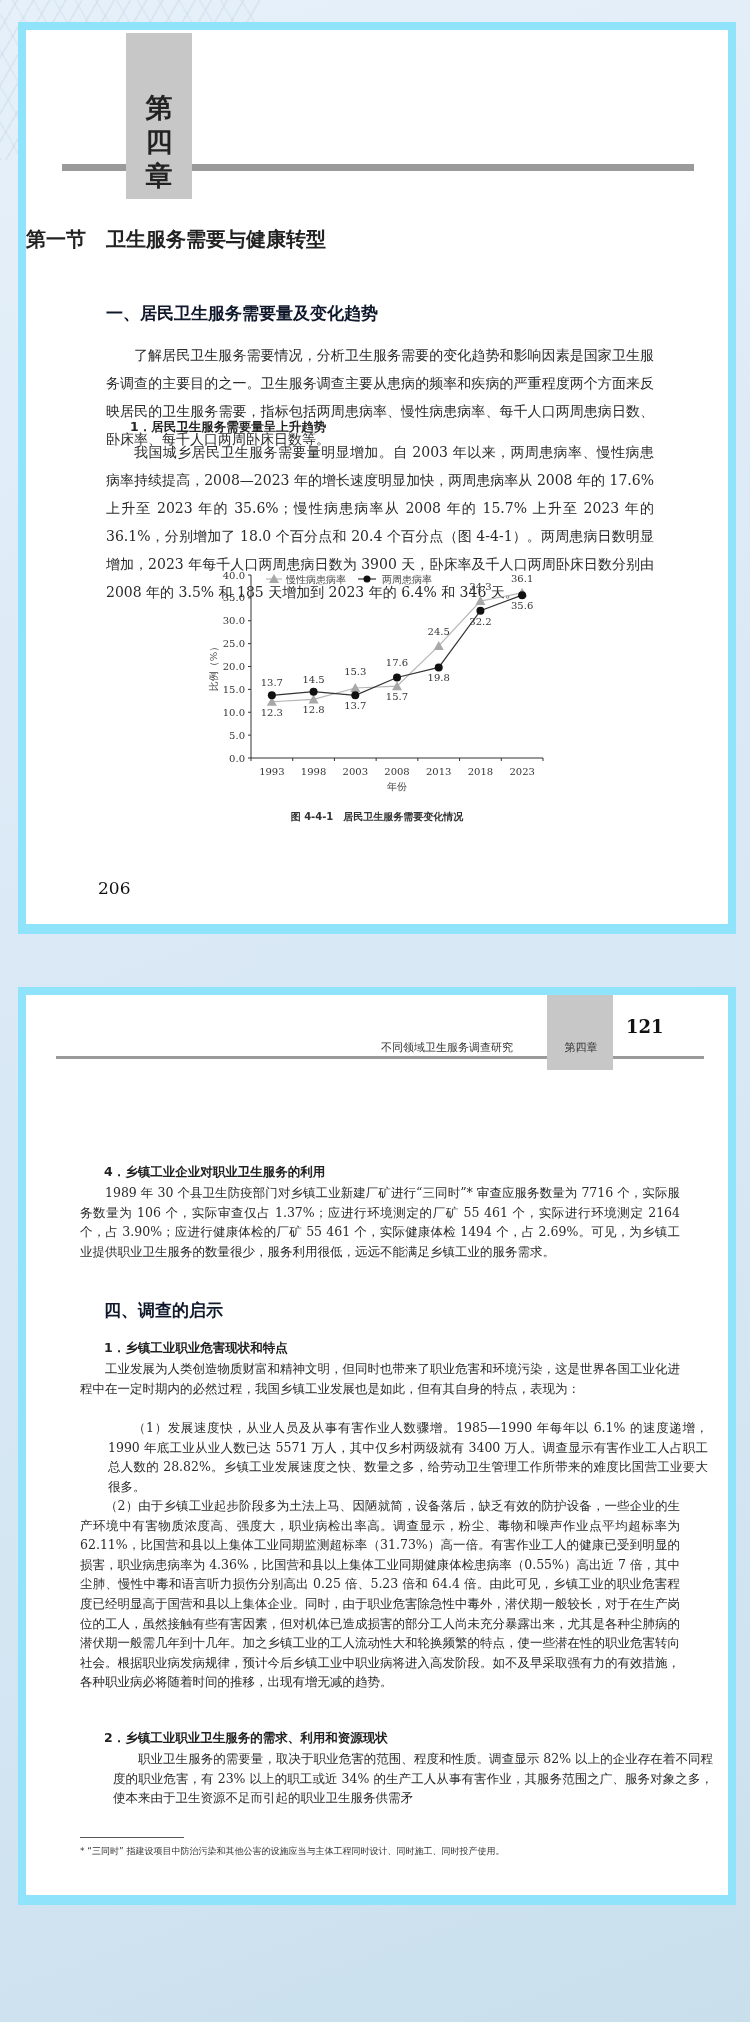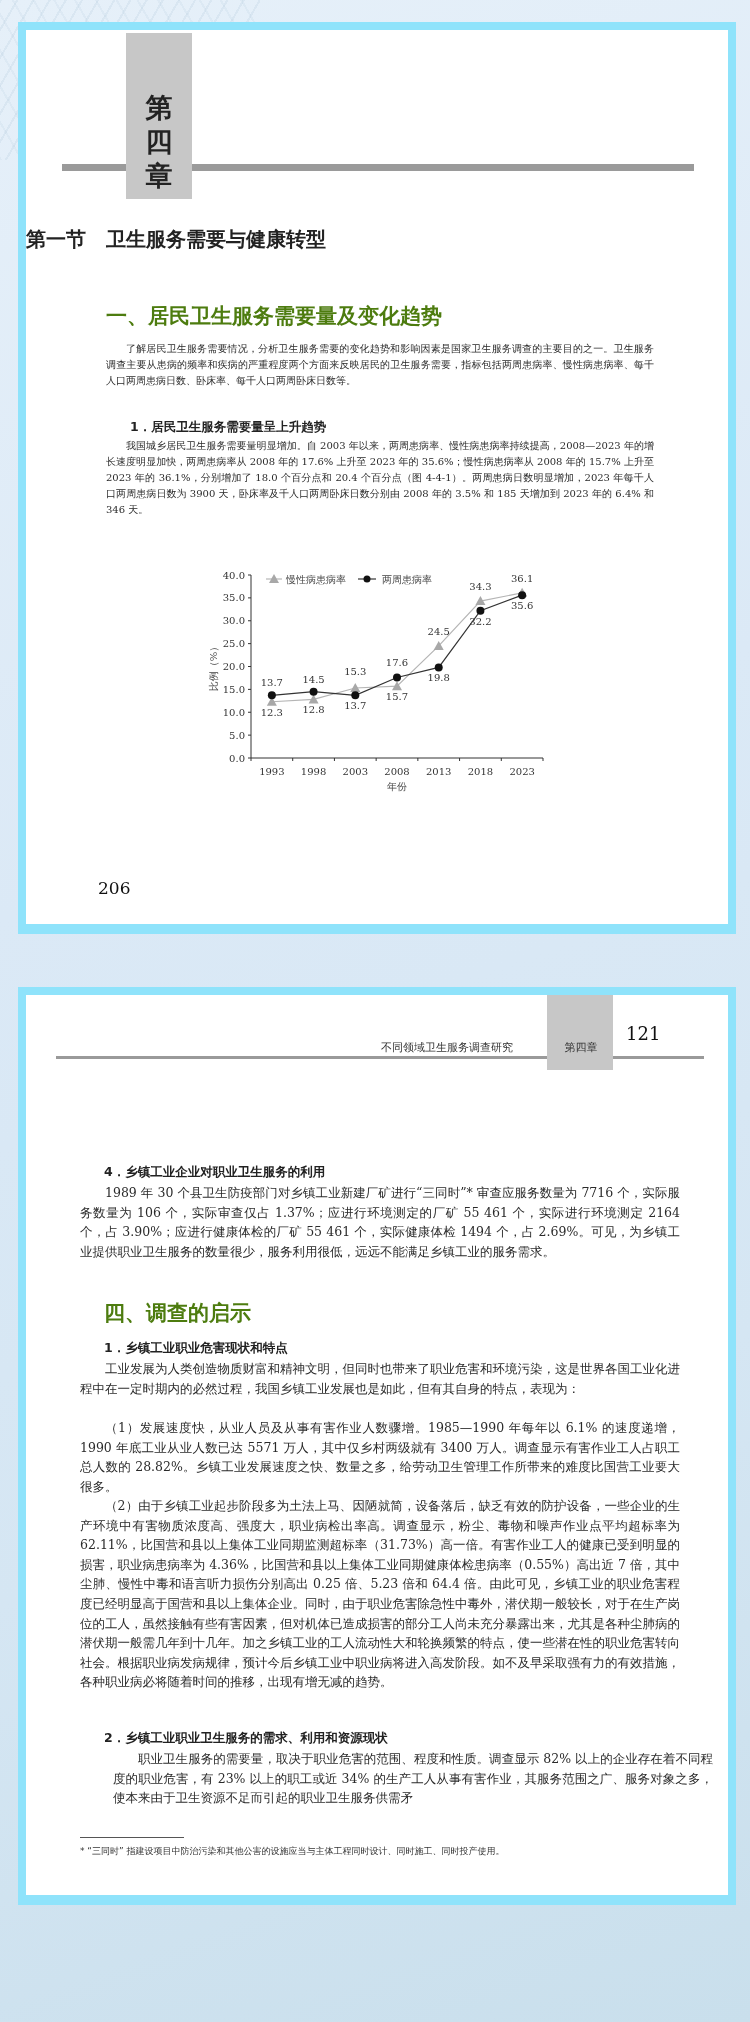--- a/index.html
+++ b/index.html
@@ -42,24 +42,24 @@
   }
   .chap-title {
     position: absolute; left: 186px; top: 82px;
     font-family: "DejaVu Sans", sans-serif; font-weight: bold;
     font-size: 30px; letter-spacing: 2px; color: #222;
   }
   .section-title {
     position: absolute; left: 0; width: 100%; top: 196px; text-align: left;
     font-size: 20px; font-weight: bold; color: #222;
   }
-  .h2 { position: absolute; left: 80px; font-size: 21px; font-weight: bold; color: #4d7c0f; }
+  .h2 { position: absolute; left: 80px; font-size: 17px; font-weight: bold; color: #0f172a; }
   .para {
     position: absolute; left: 80px; width: 548px;
-    font-size: 10px; line-height: 16px; color: #2a2a2a;
+    font-size: 14px; line-height: 28px; color: #2a2a2a;
     text-align: justify; text-indent: 2em;
   }
   .h3 {
     position: absolute; left: 104px; font-size: 12.5px; font-weight: bold; color: #222;
     font-family: "DejaVu Sans", sans-serif;
   }
   .chart-wrap { position: absolute; left: 0; top: 0; width: 100%; height: 100%; pointer-events: none; }
   .chart-wrap svg { position: absolute; left: 0; top: 0; }
   .fig-caption {
     position: absolute; left: 0; width: 100%; top: 780px; text-align: center;
@@ -77,22 +77,22 @@
   .p2-rule { position: absolute; left: 30px; top: 61px; width: 648px; height: 3px; background: #9a9a9a; }
   .p2-header-text {
     position: absolute; right: 215px; top: 45px;
     font-family: "DejaVu Sans", sans-serif; font-size: 11px; color: #333;
   }
   .p2-header-chap {
     position: absolute; left: 521px; width: 68px; top: 45px; text-align: center;
     font-family: "DejaVu Sans", sans-serif; font-size: 11px; color: #333;
   }
   .p2-header-num {
-    position: absolute; left: 600px; top: 28px;
-    font-size: 18px; font-weight: normal; color: #111;
+    position: absolute; left: 600px; top: 21px;
+    font-size: 18px; font-weight: bold; color: #111;
   }
   .p2 .para { left: 54px; width: 600px; font-size: 12.5px; line-height: 19.6px; }
   .p2 .para.noindent { text-indent: 0; }
   .p2 .h2 { left: 78px; text-align: right; }
   .p2 .h3 { left: 78px; }
   .footnote-rule { position: absolute; left: 54px; top: 842px; width: 104px; height: 1px; background: #555; }
   .footnote {
     position: absolute; left: 54px; top: 850px; font-size: 9px; color: #333;
     font-family: "DejaVu Sans", sans-serif;
   }
@@ -187,39 +187,40 @@
           <circle cx="496.14285714285717" cy="565.13" r="4" fill="#111111"></circle>
           <text x="496.14285714285717" y="579.13" text-anchor="middle" font-size="10" fill="#333" font-family="&quot;DejaVu Serif&quot;, &quot;Liberation Serif&quot;, serif">35.6</text>
           <line x1="240" y1="549" x2="256" y2="549" stroke="#b5b5b5" stroke-width="1.2"></line>
           <polygon points="248,544 243,553 253,553" fill="#a8a8a8"></polygon>
           <text x="260" y="553" font-size="10" fill="#444" font-family="&quot;DejaVu Serif&quot;, &quot;Liberation Serif&quot;, serif">慢性病患病率</text>
           <line x1="332" y1="549" x2="350" y2="549" stroke="#333" stroke-width="1.2"></line>
           <circle cx="341" cy="549" r="3.5" fill="#111"></circle>
           <text x="356" y="553" font-size="10" fill="#444" font-family="&quot;DejaVu Serif&quot;, &quot;Liberation Serif&quot;, serif">两周患病率</text>
         </svg>
     </div>
+    <div class="fig-caption">图 4-4-1　居民卫生服务需要变化情况</div>
     <div class="page-num">206</div>
   </div>
 </div>
 
 <div class="page p2" id="page2">
   <div class="page-inner">
     <div class="p2-rule"></div>
     <div class="p2-header-tab"></div>
     <div class="p2-header-text">不同领域卫生服务调查研究</div>
     <div class="p2-header-chap">第四章</div>
     <div class="p2-header-num">121</div>
 
     <div class="h3" style="top:169px;">4．乡镇工业企业对职业卫生服务的利用</div>
     <div class="para" style="top:188px;">1989 年 30 个县卫生防疫部门对乡镇工业新建厂矿进行“三同时”* 审查应服务数量为 7716 个，实际服务数量为 106 个，实际审查仅占 1.37%；应进行环境测定的厂矿 55 461 个，实际进行环境测定 2164 个，占 3.90%；应进行健康体检的厂矿 55 461 个，实际健康体检 1494 个，占 2.69%。可见，为乡镇工业提供职业卫生服务的数量很少，服务利用很低，远远不能满足乡镇工业的服务需求。</div>
 
     <div class="h2" style="top:304px;">四、调查的启示</div>
     <div class="h3" style="top:345px;">1．乡镇工业职业危害现状和特点</div>
     <div class="para" style="top:364px;">工业发展为人类创造物质财富和精神文明，但同时也带来了职业危害和环境污染，这是世界各国工业化进程中在一定时期内的必然过程，我国乡镇工业发展也是如此，但有其自身的特点，表现为：</div>
-    <div class="para" style="top:423px;">（1）发展速度快，从业人员及从事有害作业人数骤增。1985—1990 年每年以 6.1% 的速度递增，1990 年底工业从业人数已达 5571 万人，其中仅乡村两级就有 3400 万人。调查显示有害作业工人占职工总人数的 28.82%。乡镇工业发展速度之快、数量之多，给劳动卫生管理工作所带来的难度比国营工业要大很多。</div>
+    <div class="para" style="top:423px;margin-left:28px;">（1）发展速度快，从业人员及从事有害作业人数骤增。1985—1990 年每年以 6.1% 的速度递增，1990 年底工业从业人数已达 5571 万人，其中仅乡村两级就有 3400 万人。调查显示有害作业工人占职工总人数的 28.82%。乡镇工业发展速度之快、数量之多，给劳动卫生管理工作所带来的难度比国营工业要大很多。</div>
     <div class="para" style="top:501px;">（2）由于乡镇工业起步阶段多为土法上马、因陋就简，设备落后，缺乏有效的防护设备，一些企业的生产环境中有害物质浓度高、强度大，职业病检出率高。调查显示，粉尘、毒物和噪声作业点平均超标率为 62.11%，比国营和县以上集体工业同期监测超标率（31.73%）高一倍。有害作业工人的健康已受到明显的损害，职业病患病率为 4.36%，比国营和县以上集体工业同期健康体检患病率（0.55%）高出近 7 倍，其中尘肺、慢性中毒和语言听力损伤分别高出 0.25 倍、5.23 倍和 64.4 倍。由此可见，乡镇工业的职业危害程度已经明显高于国营和县以上集体企业。同时，由于职业危害除急性中毒外，潜伏期一般较长，对于在生产岗位的工人，虽然接触有些有害因素，但对机体已造成损害的部分工人尚未充分暴露出来，尤其是各种尘肺病的潜伏期一般需几年到十几年。加之乡镇工业的工人流动性大和轮换频繁的特点，使一些潜在性的职业危害转向社会。根据职业病发病规律，预计今后乡镇工业中职业病将进入高发阶段。如不及早采取强有力的有效措施，各种职业病必将随着时间的推移，出现有增无减的趋势。</div>
     <div class="h3" style="top:735px;">2．乡镇工业职业卫生服务的需求、利用和资源现状</div>
     <div class="para" style="top:754px;margin-left:33px;">职业卫生服务的需要量，取决于职业危害的范围、程度和性质。调查显示 82% 以上的企业存在着不同程度的职业危害，有 23% 以上的职工或近 34% 的生产工人从事有害作业，其服务范围之广、服务对象之多，使本来由于卫生资源不足而引起的职业卫生服务供需矛</div>
 
     <div class="footnote-rule"></div>
     <div class="footnote">* “三同时” 指建设项目中防治污染和其他公害的设施应当与主体工程同时设计、同时施工、同时投产使用。</div>
   </div>
 </div>
 
 </body></html>

